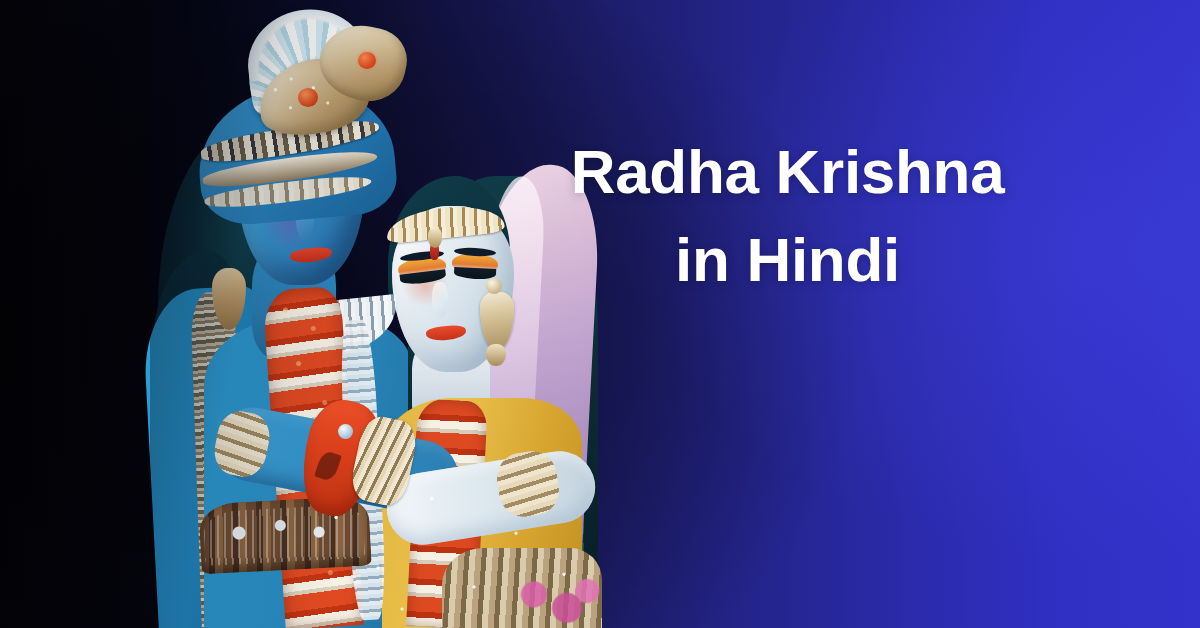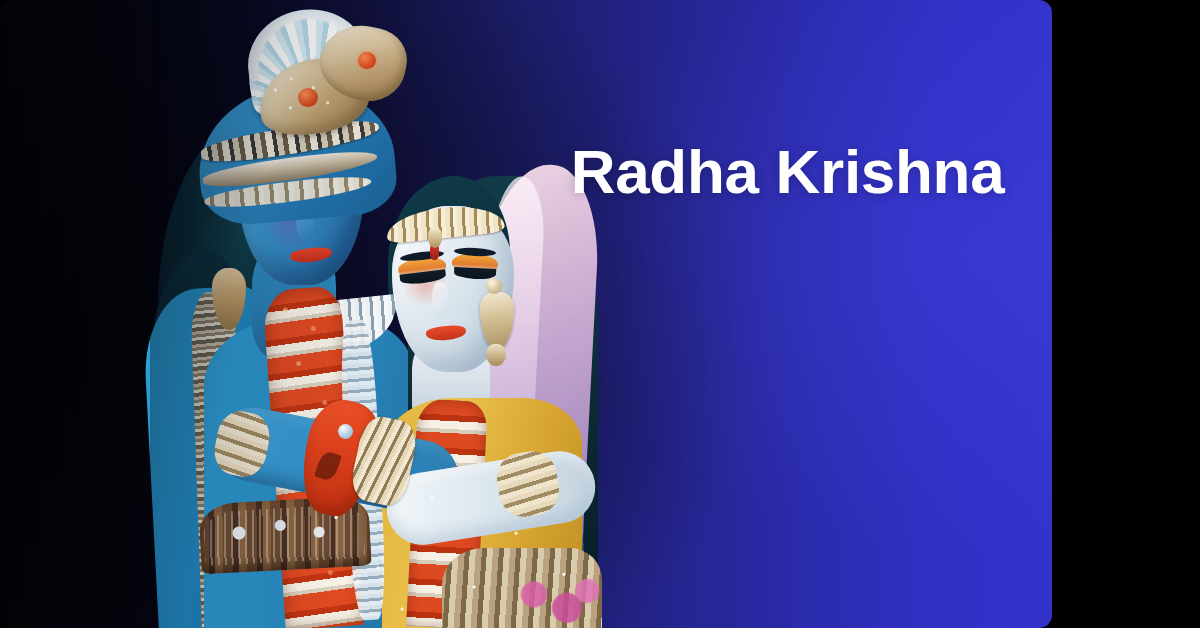--- a/index.html
+++ b/index.html
@@ -5,23 +5,22 @@
 <style>
   * { margin:0; padding:0; box-sizing:border-box; }
   html, body {
     width:1200px; height:628px;
     background:#000;
     font-family:"Liberation Sans", sans-serif;
     overflow:hidden;
   }
   .banner {
     position:relative;
-    width:1052px; height:628px;
+    width:1200px; height:628px;
     overflow:hidden;
-    border-radius:13px;
   }
   
   .bg-gradient {
     position:absolute; inset:0;
     background:linear-gradient(90deg,
       #030308 0%,
       #05050f 12%,
       #0b0b28 24%,
       #141449 37%,
       #1d1d6b 50%,
@@ -502,15 +501,16 @@
     <div class="mehendi-mark"></div>
     <div class="mehendi-ring"></div>
     <div class="wrist-bangles"></div>
 
     <div class="sparkle-layer"></div>
     <div class="fig-shade"></div>
   </div>
 
   <h1 class="headline">
     <span class="hl-line">Radha Krishna</span>
+    <span class="hl-line">in Hindi</span>
   </h1>
 
 </div>
 
 </body></html>

